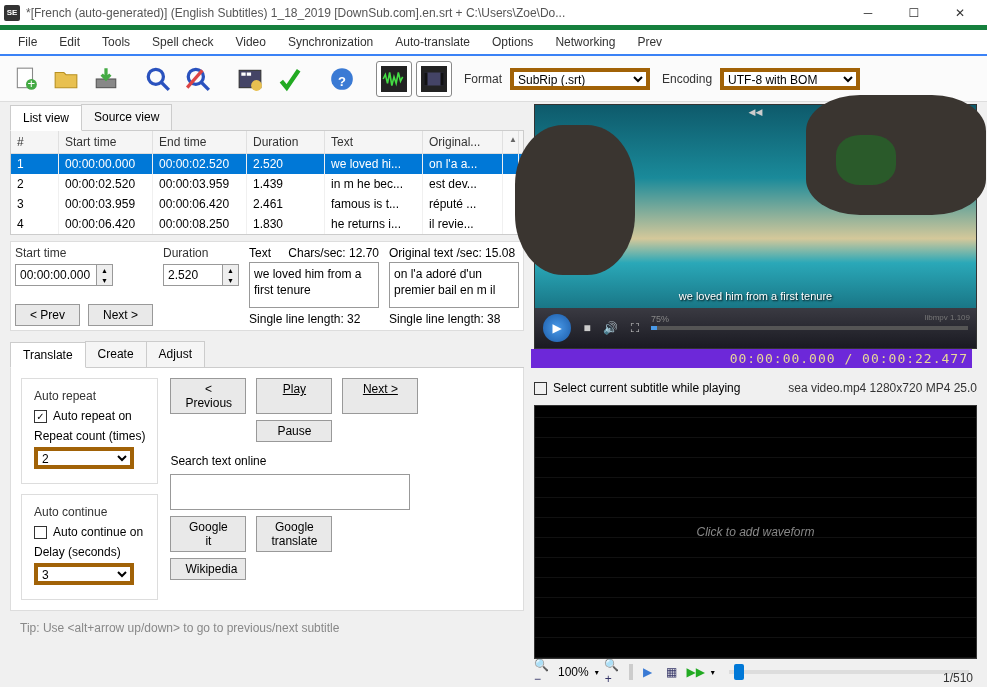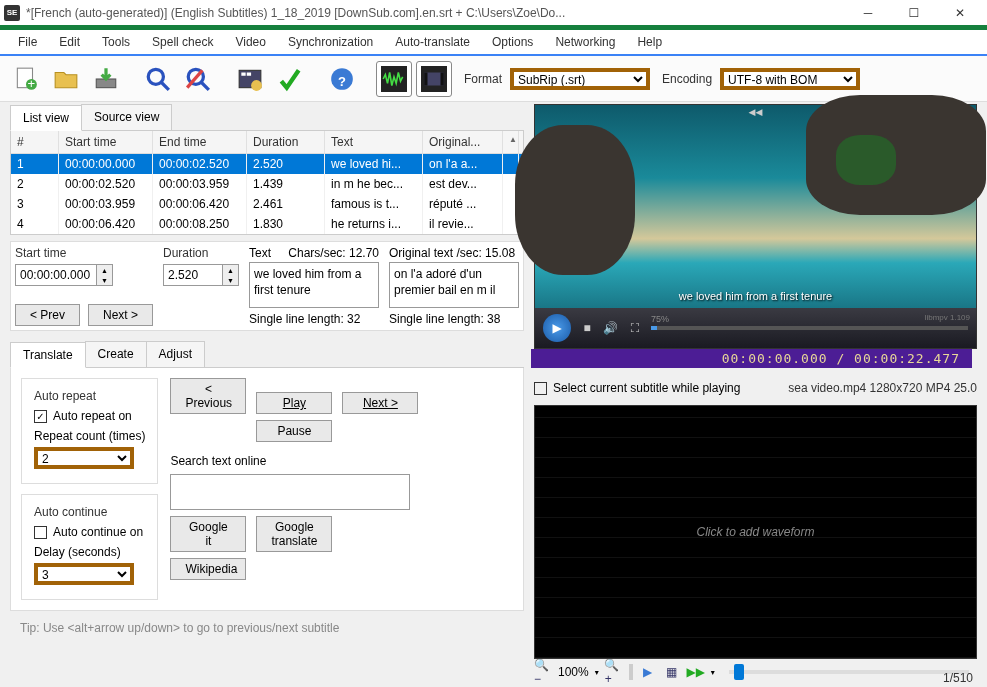--- a/index.html
+++ b/index.html
@@ -43,21 +43,21 @@
 .sll { margin-top: 4px; }
 .navbtns { display: flex; gap: 8px; margin-top: 14px; }
 .btn { border: 1px solid #999; background: #e9e9e9; padding: 3px 14px; text-align: center; }
 .transtabs { display: flex; border-bottom: 1px solid #ccc; margin-top: 10px; }
 .transpanel { border: 1px solid #ddd; border-top: none; padding: 10px; background: #fff; display: flex; gap: 12px; }
 .group { border: 1px solid #ddd; padding: 10px 12px 14px; }
 .group .gtitle { color: #333; margin-bottom: 6px; }
 .chk { display: flex; align-items: center; gap: 6px; margin: 4px 0; }
 .chk .box { width: 13px; height: 13px; border: 1px solid #333; display: flex; align-items: center; justify-content: center; font-size: 10px; }
 .rightcol { display: flex; flex-direction: column; gap: 6px; }
-.rightcol .row { display: flex; gap: 10px; align-items: flex-end; }
+.rightcol .row { display: flex; gap: 10px; }
 .rightcol .btn { width: 76px; }
 .searchbox { width: 240px; height: 36px; border: 1px solid #999; background: #fff; }
 .widebtn { width: 240px; }
 .halfbtn { width: 115px; }
 .tip { color: #888; padding: 6px 10px; font-style: normal; margin-top: 4px; }
 .video { background: #000; height: 245px; position: relative; border: 1px solid #333; }
 .videoimg { position: absolute; inset: 0; background: linear-gradient(180deg, #0e5a6b 0%, #1a8a9a 30%, #d4c89a 55%, #2aa8b8 65%, #0a4a5a 100%); }
 .rock { position: absolute; background: #3a3530; border-radius: 40%; }
 .subtitle-ov { position: absolute; bottom: 46px; left: 0; right: 0; text-align: center; color: #fff; font-size: 11px; text-shadow: 1px 1px 2px #000; }
 .vcontrols { position: absolute; bottom: 0; left: 0; right: 0; height: 40px; background: linear-gradient(180deg, #3a3a42 0%, #1a1a22 100%); display: flex; align-items: center; padding: 0 8px; gap: 8px; }
@@ -93,21 +93,21 @@
 <div class="menubar">
   <span>File</span>
   <span>Edit</span>
   <span>Tools</span>
   <span>Spell check</span>
   <span>Video</span>
   <span>Synchronization</span>
   <span>Auto-translate</span>
   <span>Options</span>
   <span>Networking</span>
-  <span>Help</span>
+  <span>Prev</span>
 </div>
 
 <div class="toolbar">
   <div class="tbtn">
       <svg viewBox="0 0 24 24">
         <rect x="4" y="2" width="14" height="18" fill="#fff" stroke="#888"></rect>
         <circle cx="17" cy="17" r="5" fill="#4a4"></circle>
         <text x="17" y="20" font-size="8" fill="#fff" text-anchor="middle">+</text>
       </svg>
     </div>
@@ -335,21 +335,21 @@
         <div class="playbtn">▶</div>
         <div class="vicon">■</div>
         <div class="vicon">🔊</div>
         <div class="vicon">⛶</div>
         <div class="vprog">
           <div class="smalltxt" style="top:-12px;left:0">75%</div>
           <div class="fill"></div>
         </div>
         <div class="smalltxt" style="right:6px;bottom:26px;color:#777;font-size:8px">libmpv 1.109</div>
       </div>
-      <div class="vtime" style="position:absolute;bottom:-20px;right:4px;background:#4c1d95;padding:2px 12px;width:100%;text-align:right">00:00:00.000  /  00:00:22.477</div>
+      <div class="vtime" style="position:absolute;bottom:-20px;right:4px;background:#6d28d9;padding:2px 4px;width:100%;text-align:right">00:00:00.000  /  00:00:22.477</div>
     </div>
     <div style="height:24px"></div>
     <div class="selplay">
       <div class="chk">
           <div class="box"></div>
           <span>Select current subtitle while playing</span>
         </div>
       <div class="vidinfo">sea video.mp4 1280x720 MP4 25.0</div>
     </div>
     <div class="waveform">

